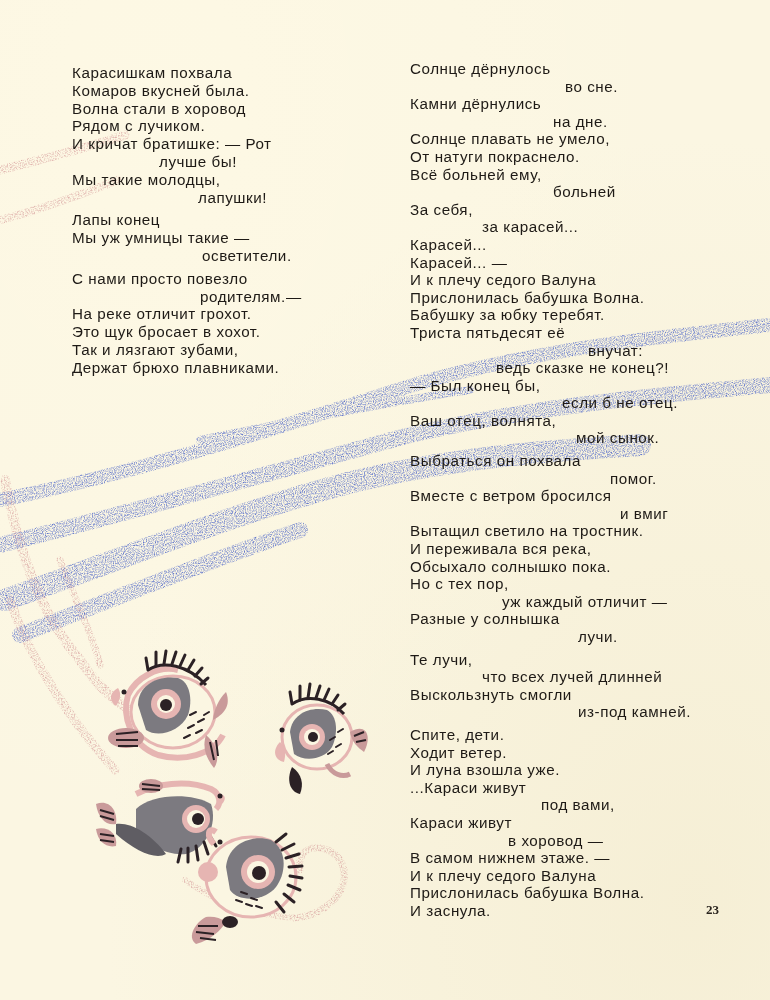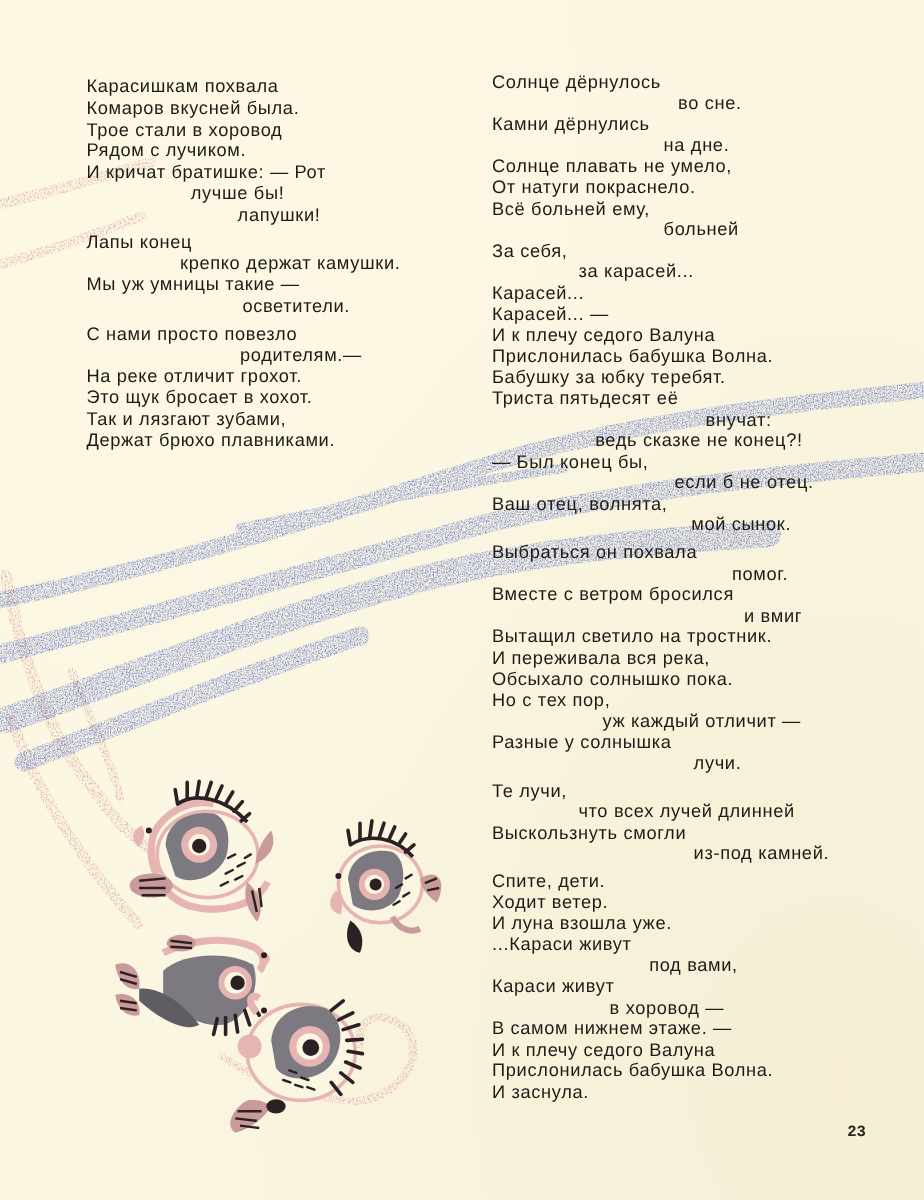--- a/index.html
+++ b/index.html
@@ -21,22 +21,22 @@
     .col-left { left: 72px; top: 64px; width: 320px; }
     .col-right { left: 410px; top: 60px; width: 330px; }
     .line {
       display: block; font-size: 15.2px; line-height: 17.6px;
       letter-spacing: 0.55px; white-space: pre; position: relative; z-index: 2;
     }
     .col-left .line { line-height: 17.8px; }
     .gap { height: 5px; }
     .page-number {
       position: absolute; left: 706px; top: 902px;
-      font-family: Liberation Mono, monospace; font-size: 13px; font-weight: bold;
-      color: #2a241e; z-index: 2; margin-top: 34px;
+      font-family: Liberation Serif, serif; font-size: 13px; font-weight: bold;
+      color: #2a241e; z-index: 2;
     }
   </style>
 </head>
 <body>
 
 <div class="paper-tone"></div>
 
 <svg class="art" width="770" height="1000" viewBox="0 0 770 1000">
   <defs>
     <filter id="crayon" x="-10%" y="-10%" width="120%" height="120%">
@@ -141,28 +141,28 @@
     <circle cx="12" cy="50" r="10" fill="#e6b5b2"></circle>
     <path d="M10 95 C 0 100, -10 115, 0 122 C 15 118, 25 108, 30 100 C 24 95, 16 94, 10 95 Z" fill="#c99a9a"></path>
     <path d="M2 104 l20 0 M0 110 l18 2 M4 116 l16 2" stroke="#2b2125" stroke-width="2"></path>
     <ellipse cx="34" cy="100" rx="8" ry="6" fill="#2b2125"></ellipse>
   </g>
 </svg>
 
 <div class="column col-left">
   <span class="line">Карасишкам похвала</span>
   <span class="line">Комаров вкусней была.</span>
-  <span class="line">Трое стали в хоровод</span>
+  <span class="line">Волна стали в хоровод</span>
   <span class="line">Рядом с лучиком.</span>
   <span class="line">И кричат братишке: — Рот</span>
   <span class="line" style="padding-left:87px">лучше бы!</span>
+  <span class="line">Мы такие молодцы,</span>
   <span class="line" style="padding-left:126px">лапушки!</span>
   <div class="gap"></div>
   <span class="line">Лапы конец</span>
-  <span class="line" style="padding-left:78px">крепко держат камушки.</span>
   <span class="line">Мы уж умницы такие —</span>
   <span class="line" style="padding-left:130px">осветители.</span>
   <div class="gap"></div>
   <span class="line">С нами просто повезло</span>
   <span class="line" style="padding-left:128px">родителям.—</span>
   <span class="line">На реке отличит грохот.</span>
   <span class="line">Это щук бросает в хохот.</span>
   <span class="line">Так и лязгают зубами,</span>
   <span class="line">Держат брюхо плавниками.</span>
 </div>

